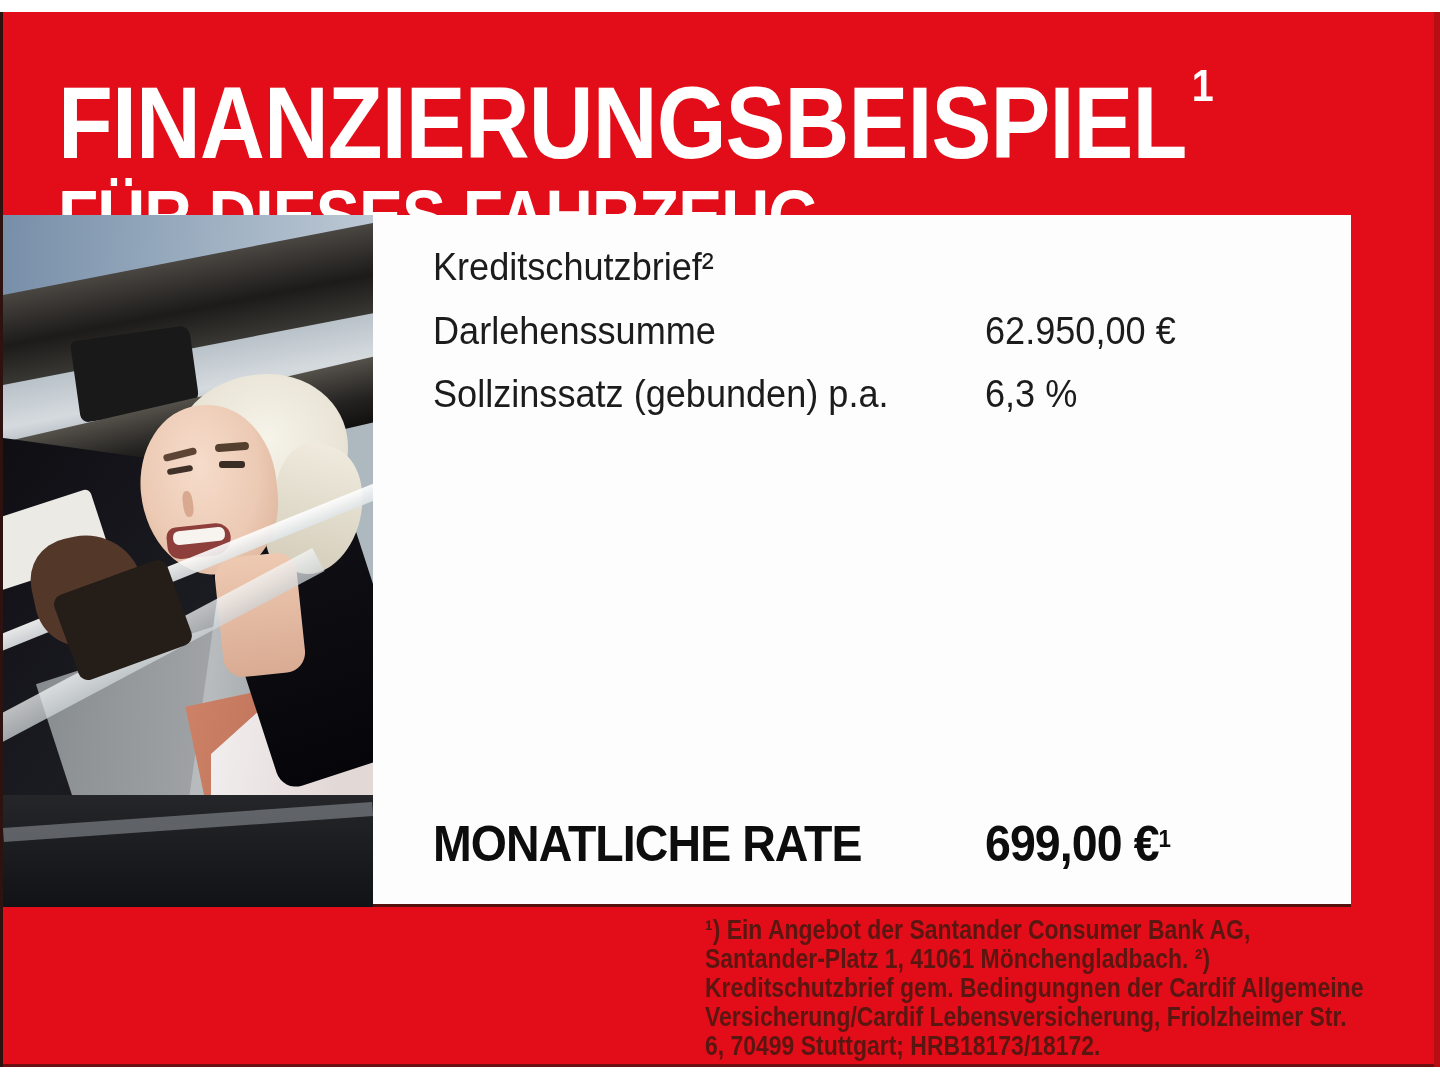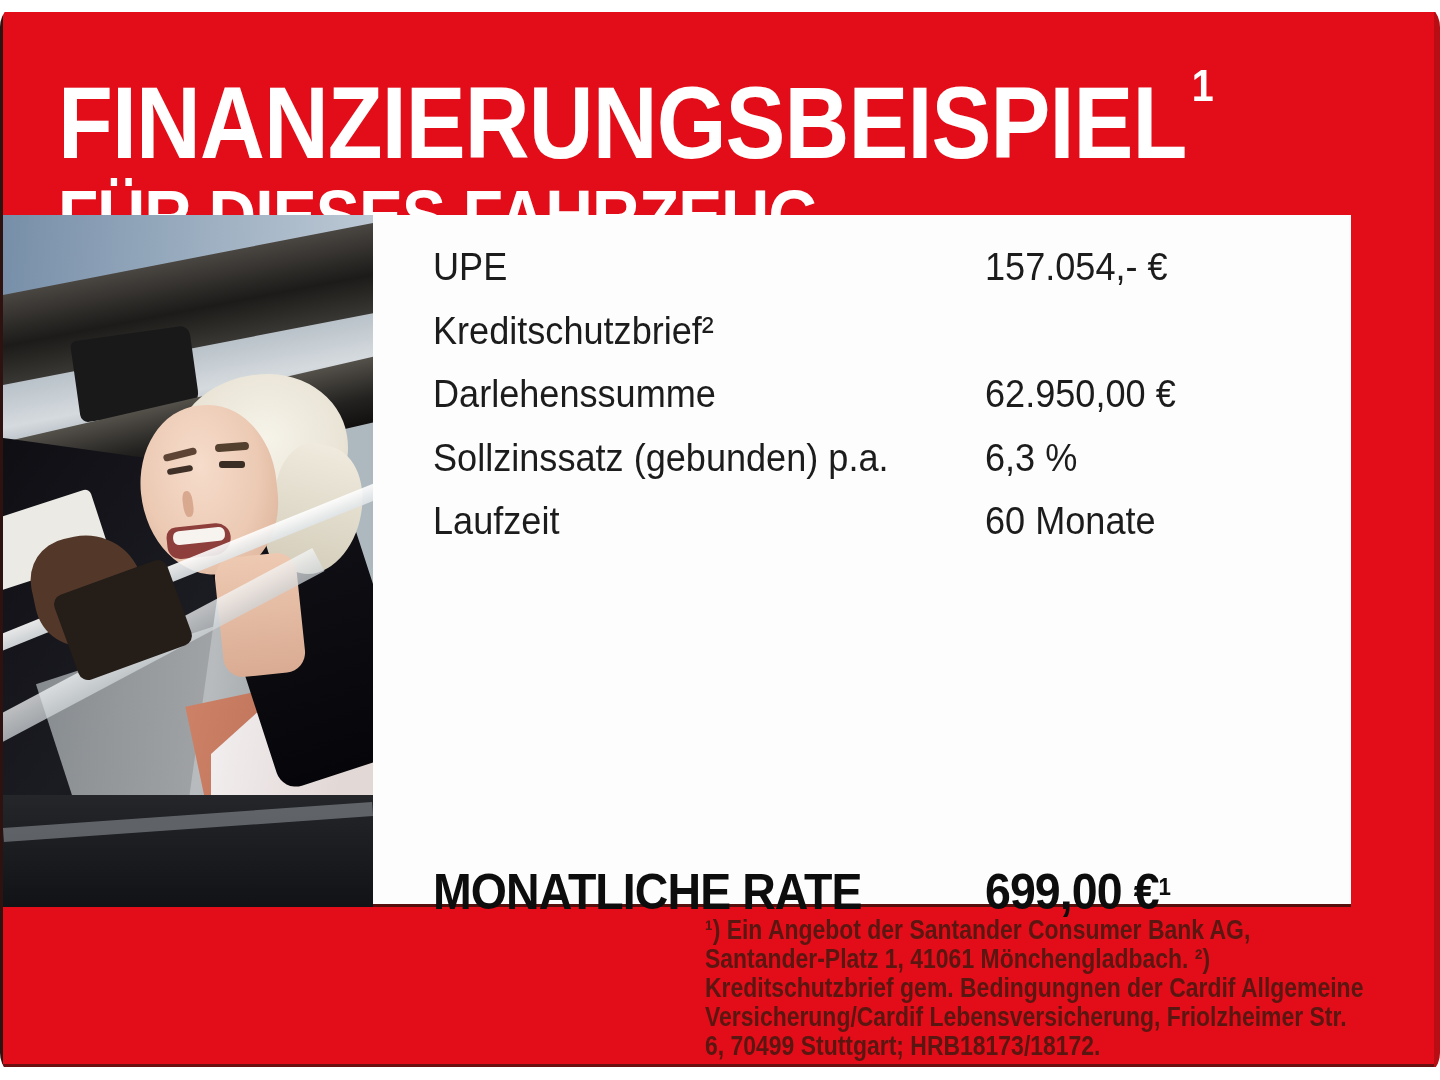--- a/index.html
+++ b/index.html
@@ -1,18 +1,18 @@
 <!DOCTYPE html>
 <html><head>
 <meta charset="utf-8">
 <style>
   html,body{margin:0;padding:0;background:#ffffff;}
   .stage{
     position:relative;width:1440px;height:1080px;overflow:hidden;
-    background:#ffffff;font-family:"Liberation Sans",sans-serif;border-radius:27px;
+    background:#ffffff;font-family:"Liberation Sans",sans-serif;
   }
   
   .red-board{
     position:absolute;left:3px;top:12px;width:1431px;height:1055px;
     background:#e30d19;border-bottom:3px solid #6b0f10;box-sizing:border-box;
   }
   .edge-left{position:absolute;left:0;top:12px;width:3px;height:1055px;background:#2e1210;}
   .edge-right{position:absolute;left:1434px;top:12px;width:6px;height:1055px;background:#b80d12;}
 
   
@@ -30,21 +30,21 @@
   
   .panel{
     position:absolute;left:373px;top:215px;width:978px;height:692px;
     background:#fdfdfd;border-bottom:3px solid #55100d;box-sizing:border-box;
   }
   .rows{position:absolute;left:0;top:21px;width:100%;}
   .row{display:flex;height:63.5px;align-items:center;color:#1c1c1c;font-size:38px;}
   .row .lbl{position:absolute;left:60px;transform:scaleX(0.95);transform-origin:left center;white-space:nowrap;}
   .row .val{position:absolute;left:612px;transform:scaleX(0.95);transform-origin:left center;white-space:nowrap;}
   .row{position:relative;}
-  .hrow{position:absolute;left:0;top:600px;width:100%;height:75px;color:#0d0d0d;margin-top:48px;}
+  .hrow{position:absolute;left:0;top:600px;width:100%;height:75px;color:#0d0d0d;}
   .hrow .hlbl{
     position:absolute;left:60px;top:0;font-size:50px;font-weight:bold;letter-spacing:-1px;
     transform:scaleX(0.93);transform-origin:left top;white-space:nowrap;
   }
   .hrow .hval{
     position:absolute;left:612px;top:0;font-size:50px;font-weight:bold;letter-spacing:-1px;
     transform:scaleX(0.93);transform-origin:left top;white-space:nowrap;
   }
   .hrow sup{font-size:48%;vertical-align:50%;}
 
@@ -136,38 +136,30 @@
     <div class="streak1"></div>
     <div class="streak2"></div>
     <div class="paper"></div>
     <div class="hand"></div>
     <div class="phone"></div>
   </div>
 
   <div class="panel">
     <div class="rows" id="rows">
         <div class="row">
-          <span class="lbl">UPE</span>
-          <span class="val">157.054,- €</span>
-        </div>
-        <div class="row">
           <span class="lbl">Kreditschutzbrief²</span>
           <span class="val"></span>
         </div>
         <div class="row">
           <span class="lbl">Darlehenssumme</span>
           <span class="val">62.950,00 €</span>
         </div>
         <div class="row">
           <span class="lbl">Sollzinssatz (gebunden) p.a.</span>
           <span class="val">6,3 %</span>
-        </div>
-        <div class="row">
-          <span class="lbl">Laufzeit</span>
-          <span class="val">60 Monate</span>
         </div>
       </div>
     <div class="hrow">
       <div class="hlbl">MONATLICHE RATE</div>
       <div class="hval"><span>699,00 €</span><sup>1</sup></div>
     </div>
   </div>
 
   <div class="footnote" id="footnote">
       <div>¹) Ein Angebot der Santander Consumer Bank AG,</div>

